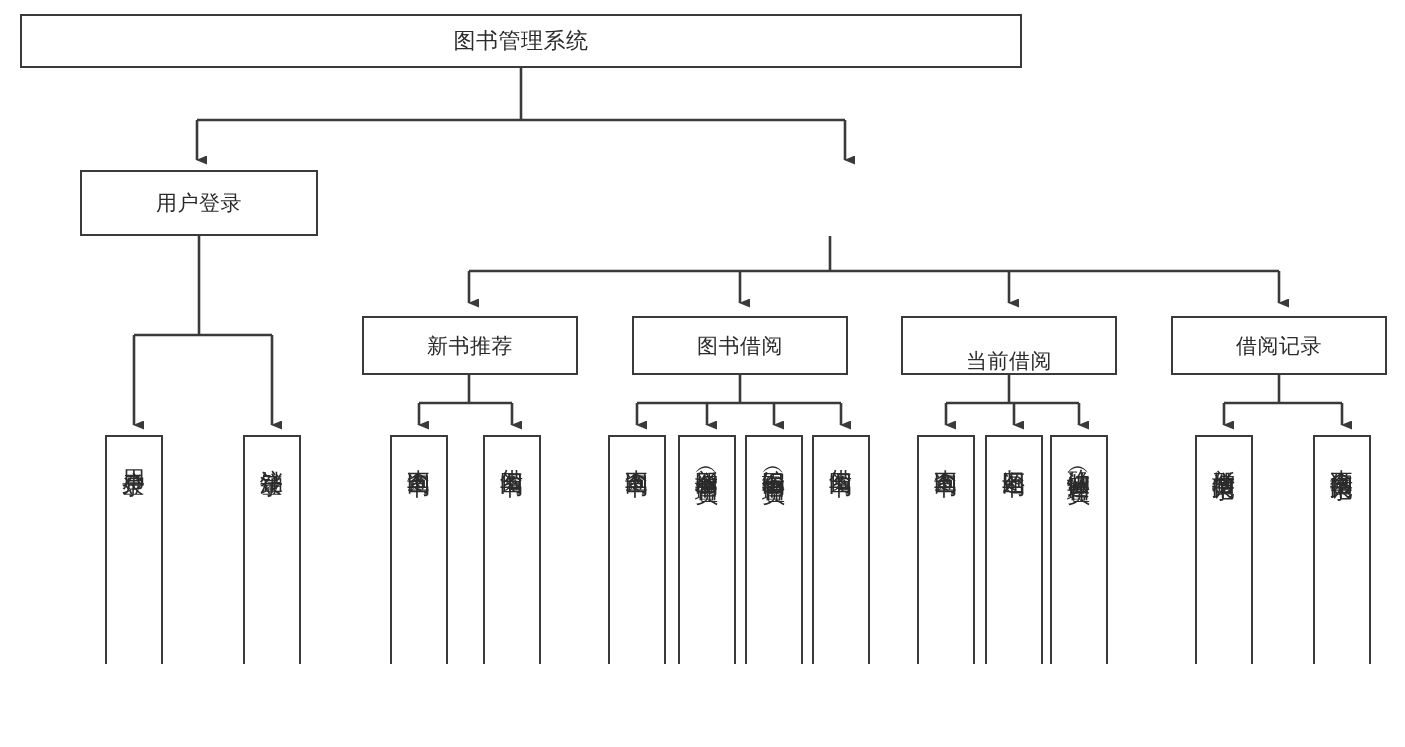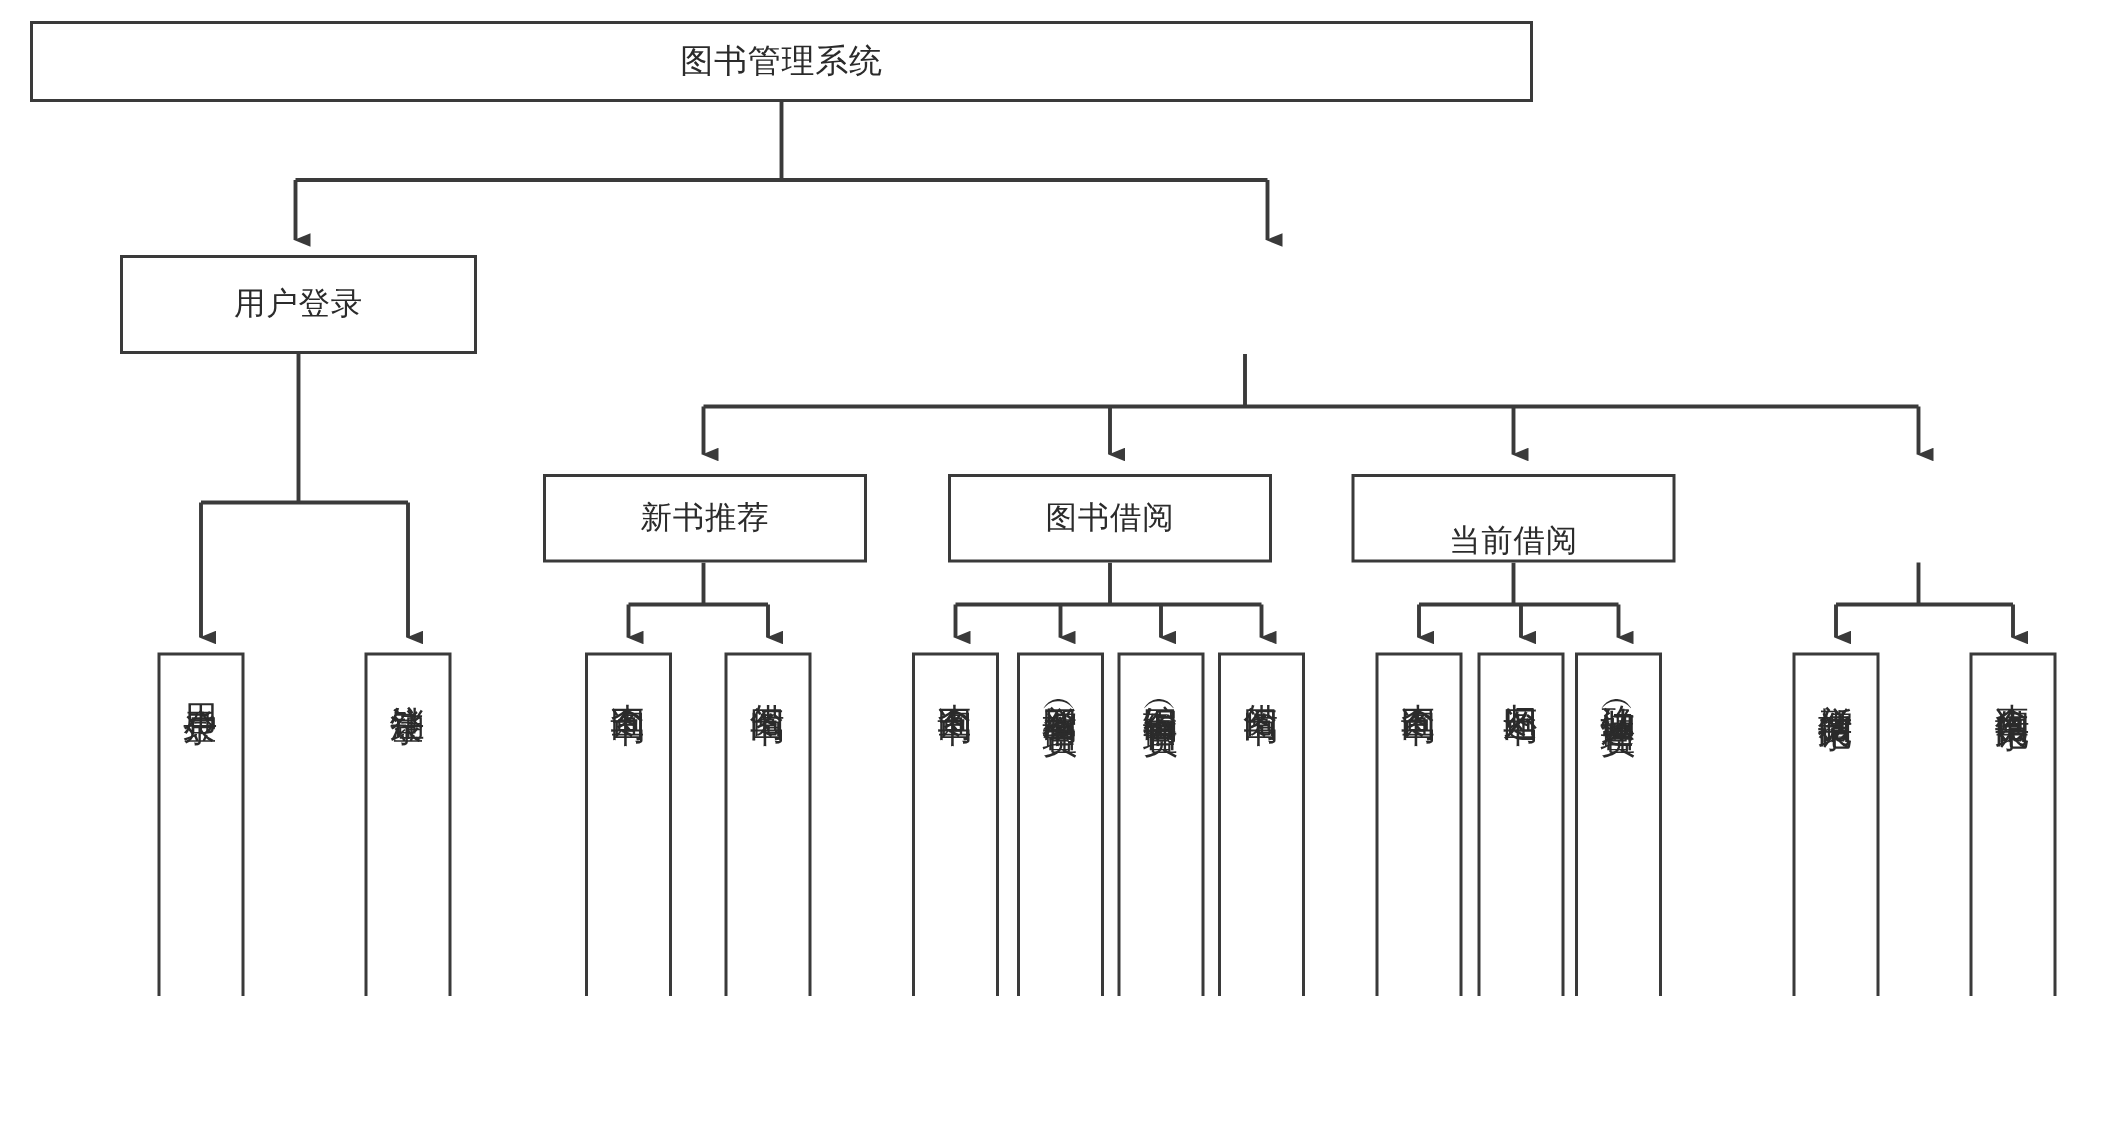--- a/index.html
+++ b/index.html
@@ -147,20 +147,23 @@
   </div>
 
   <div class="node horizontal" style="left:632px; top:316px; width:216px; height:59px;">
     <span class="node-label">图书借阅</span>
   </div>
 
   <div class="node horizontal" style="left:901px; top:316px; width:216px; height:59px;align-items:flex-end;">
     <span class="node-label">当前借阅</span>
   </div>
 
+  <div class="node horizontal" style="left:1171px; top:316px; width:216px; height:59px;">
+    <span class="node-label">借阅记录</span>
+  </div>
 
   <div class="node vertical" style="left:105px; top:435px; width:58px; height:300px;">
     <span class="node-label">用户登录</span>
   </div>
 
   <div class="node vertical" style="left:243px; top:435px; width:58px; height:300px;">
     <span class="node-label">注销登录</span>
   </div>
 
   <div class="node vertical" style="left:390px; top:435px; width:58px; height:300px;">

